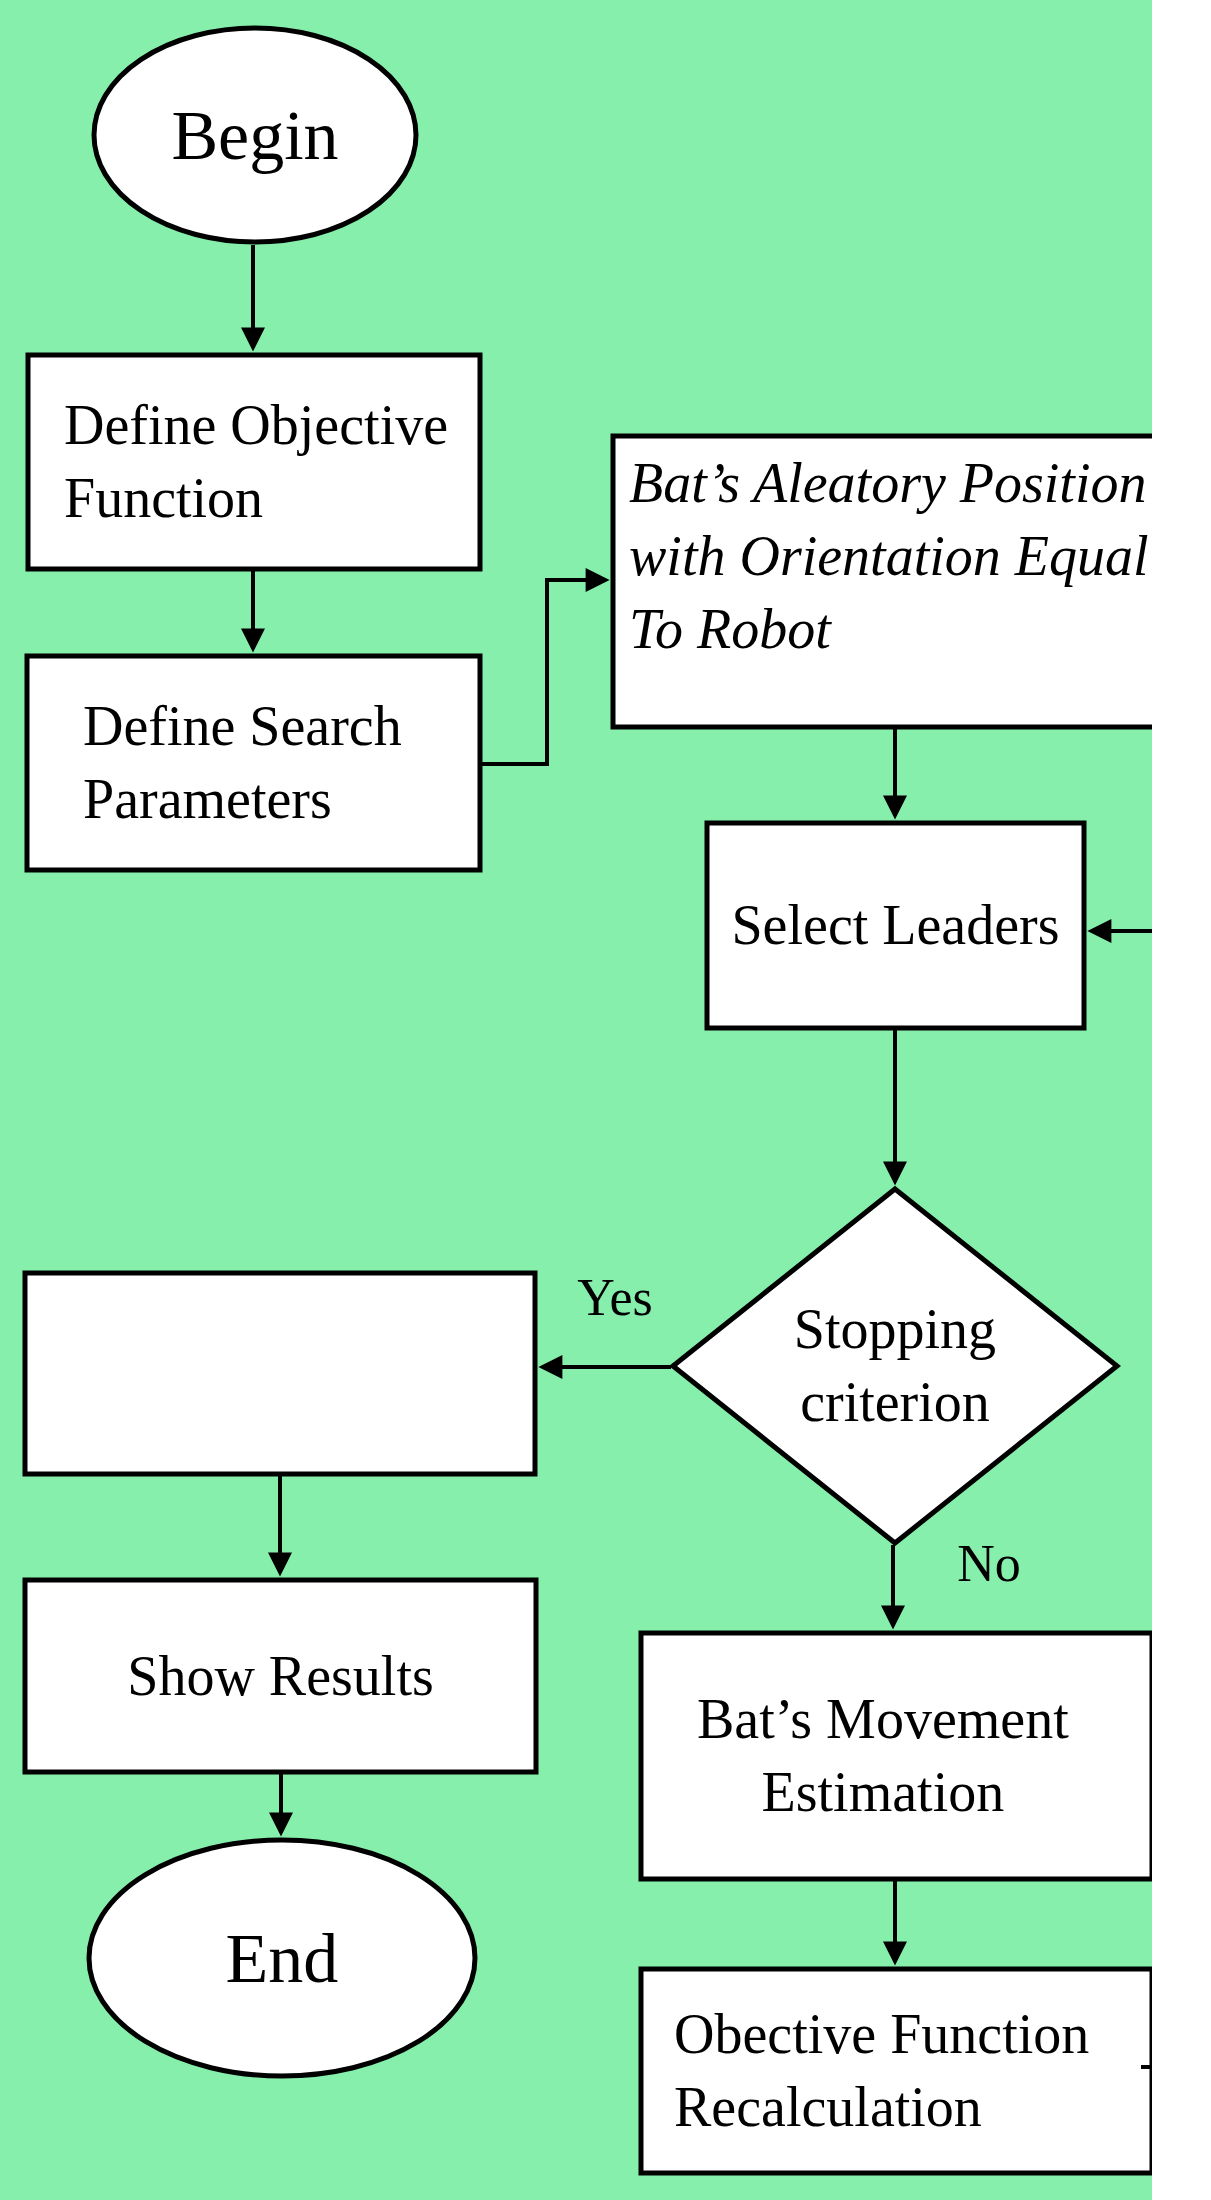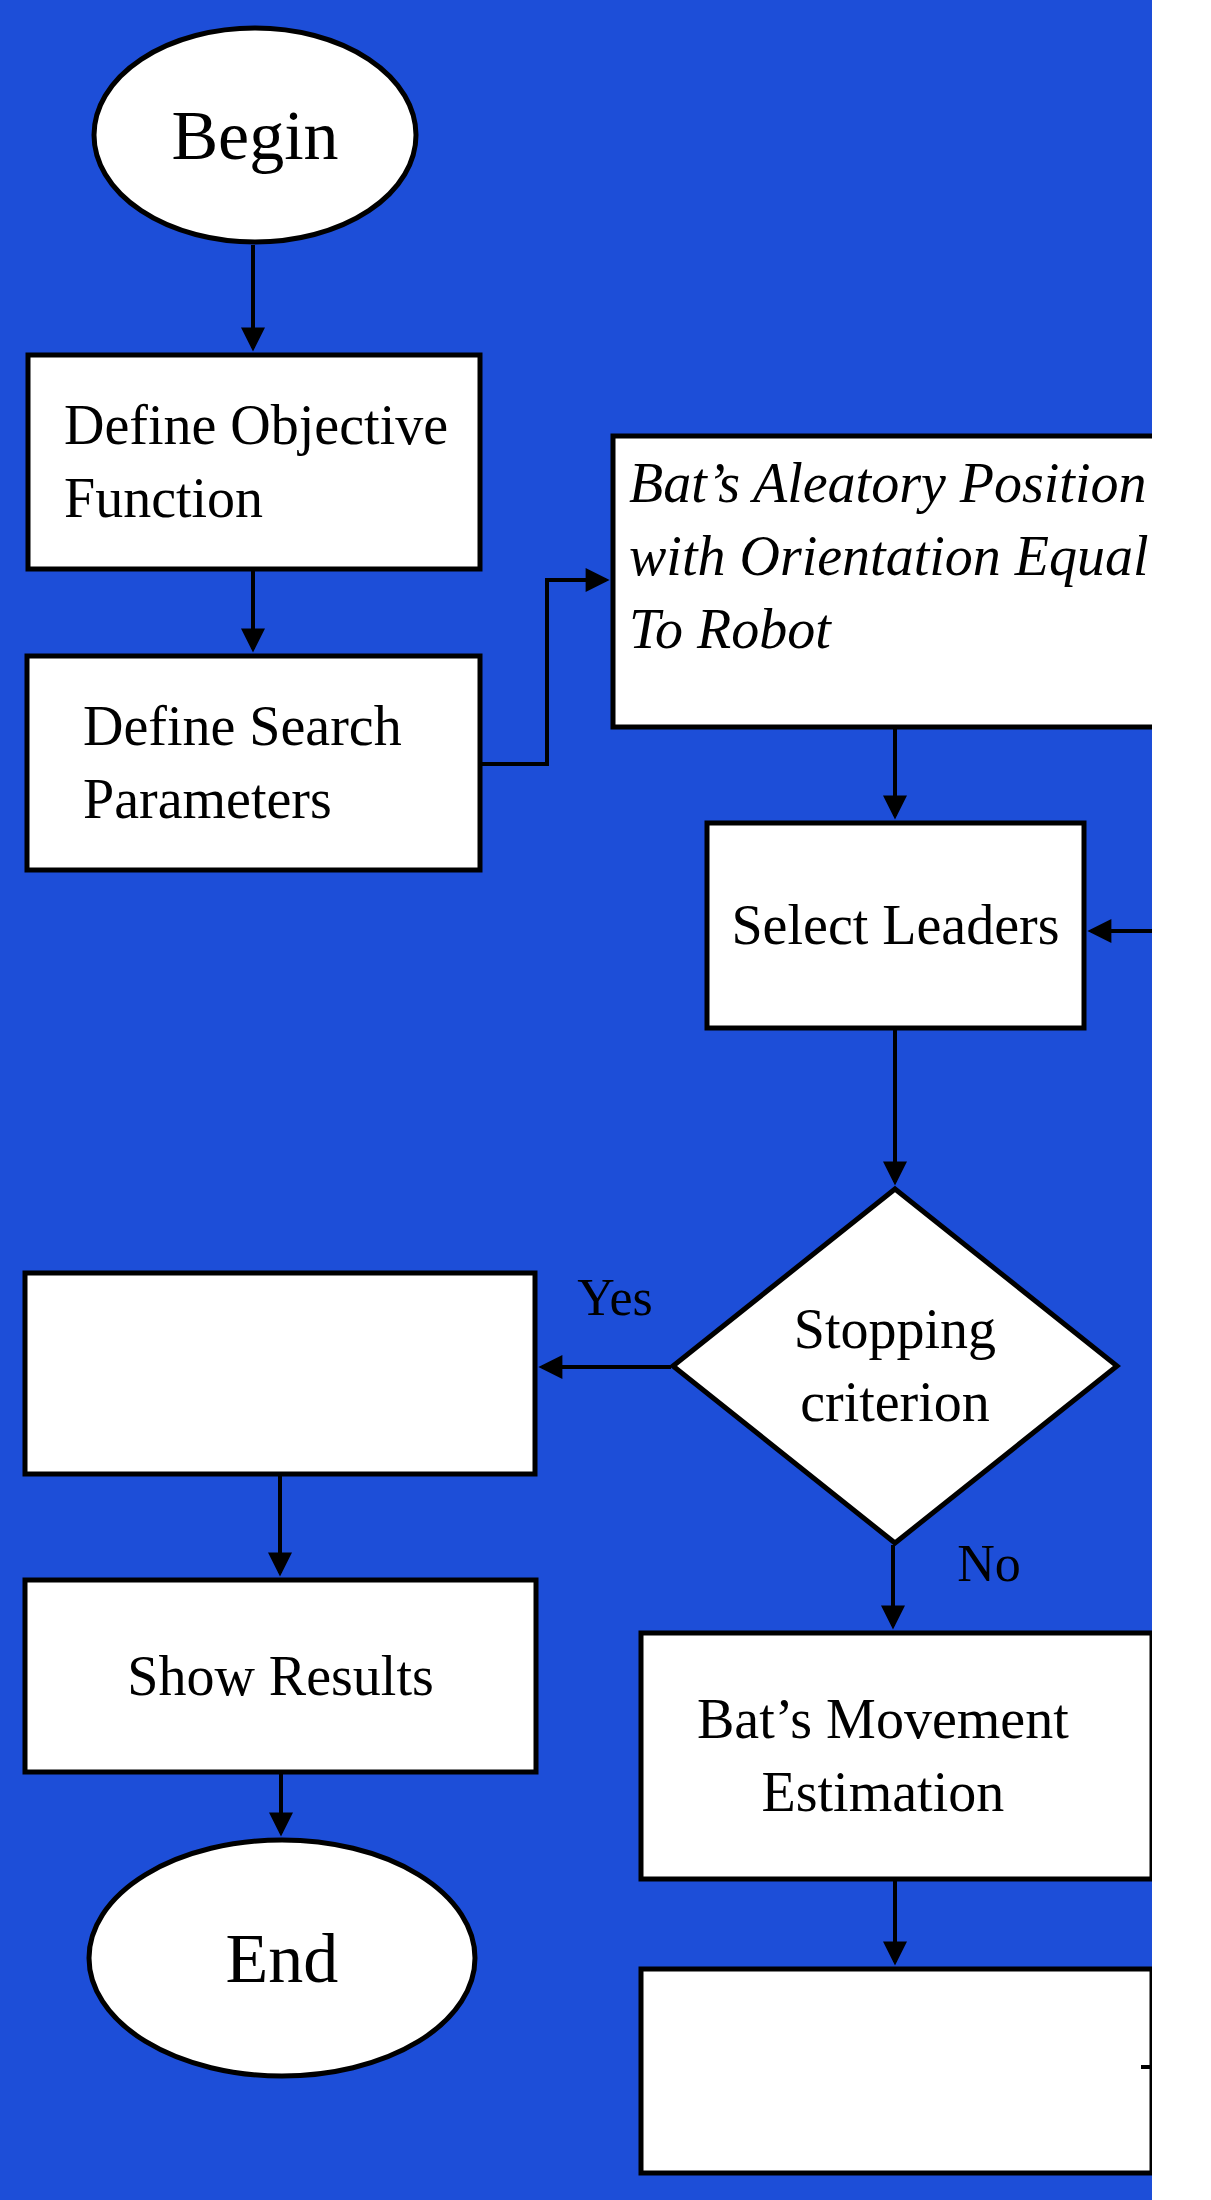--- a/index.html
+++ b/index.html
@@ -1,20 +1,20 @@
 <!DOCTYPE html>
 <html><head>
 <meta charset="utf-8">
 <style>
   html, body { margin: 0; padding: 0; background: #ffffff; }
   #canvas {
     position: relative;
     width: 1152px;
     height: 2200px;
-    background: #1d4ed8;
+    background: #86efac;
     font-family: "Liberation Serif", "DejaVu Serif", serif;
     color: #000000;
     overflow: hidden;
   }
   #shapes {
     position: absolute;
     left: 0; top: 0;
     width: 1211px; height: 2200px;
   }
   .node-label {
@@ -100,18 +100,20 @@
 criterion</div>
 
 
   <div class="node-label centered terminal-label" style="left:89px; top:1840px; width:386px; height:236px;">End</div>
 
   <div class="node-label centered" style="left:25px; top:1580px; width:511px; height:192px;">Show Results</div>
 
   <div class="node-label" style="left:641px; top:1633px; width:511px; height:246px; padding-left:56px;text-align:center;">Bat’s Movement
 Estimation</div>
 
+  <div class="node-label" style="left:641px; top:1969px; width:511px; height:204px; padding-left:33px;">Obective Function
+Recalculation</div>
 
   <div class="edge-label" style="left:545px; top:1262px; width:140px; height:70px;text-align:center;">Yes</div>
 
   <div class="edge-label" style="left:919px; top:1528px; width:140px; height:70px;">No</div>
 
 </div>
 
 </body></html>

